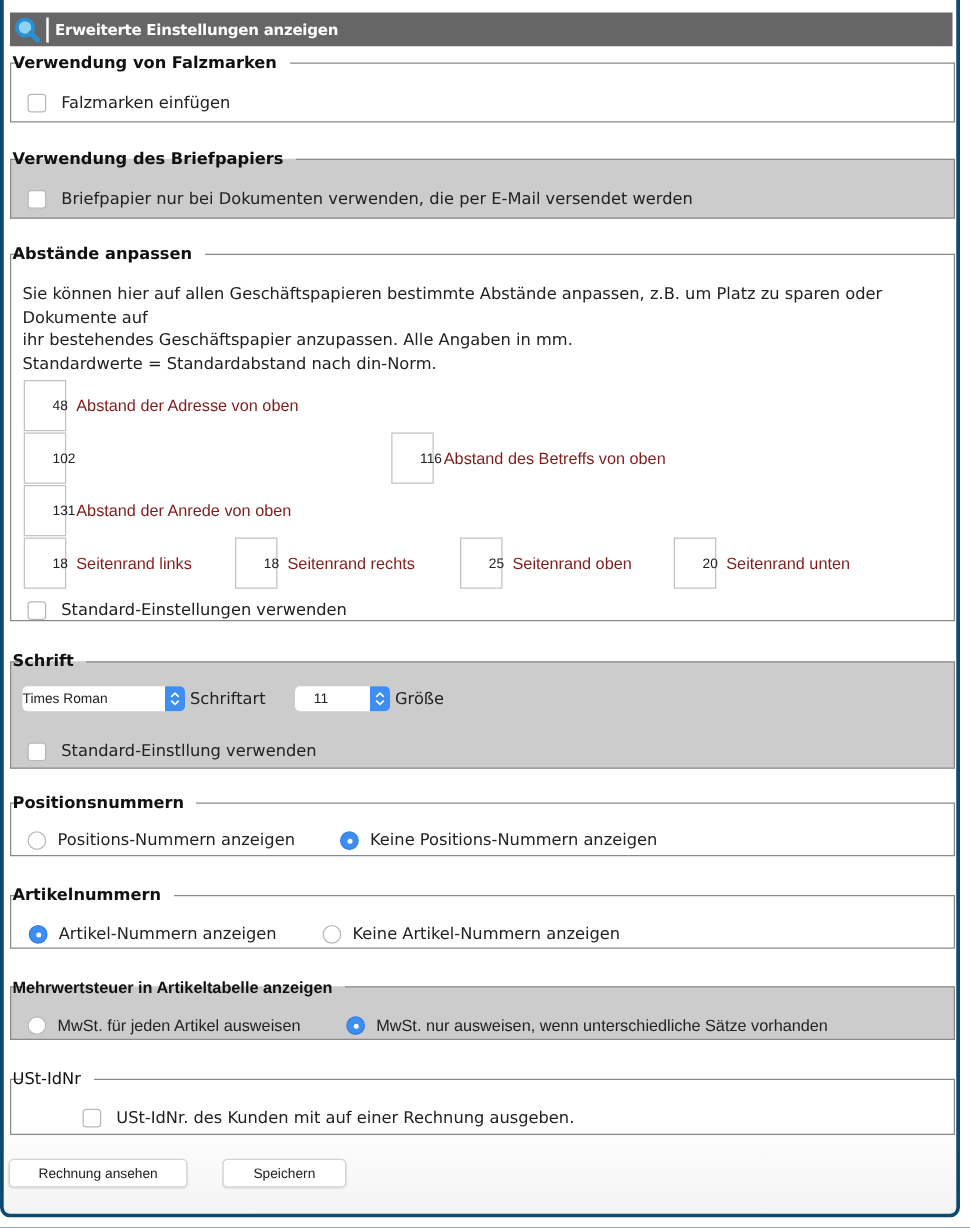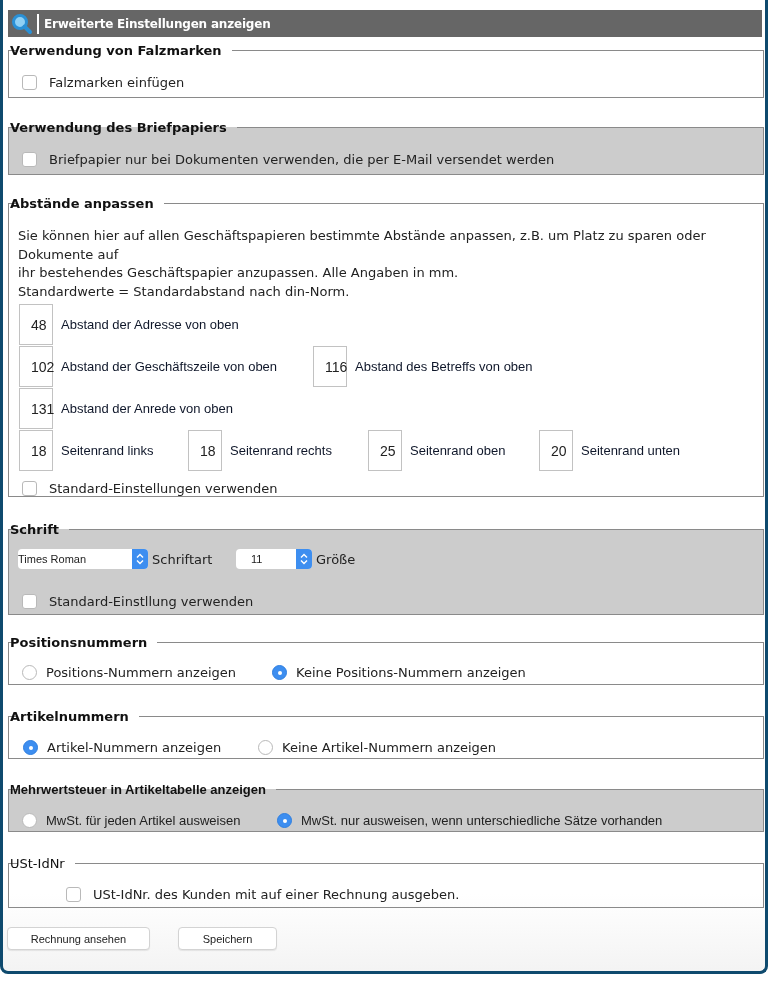--- a/index.html
+++ b/index.html
@@ -38,23 +38,23 @@
   }
   .radio {
     width:15px; height:15px; border:1px solid #b9b9b9; border-radius:50%; background:#fff; box-sizing:border-box;
     display:inline-block; margin-right:9px; position:relative;
   }
   .radio.on { background:#3d8ef0; border-color:#2f7fe0; }
   .radio.on::after { content:""; position:absolute; left:4.5px; top:4.5px; width:4px; height:4px; border-radius:50%; background:#fff; }
   .lbl { font-size:13px; color:#222; white-space:nowrap; }
   .numbox {
     width:34px; height:41px; border:1px solid #c2c2c2; background:#fff; box-sizing:border-box;
-    font-size:14px; padding-left:11px; display:flex; align-items:center; margin-right:8px; font-family:"Liberation Sans",sans-serif;
-  }
-  .numlbl { font-size:13px; font-family:"Liberation Sans",sans-serif; color:#0f172a; white-space:nowrap; }
+    font-size:11px; padding-left:22px; display:flex; align-items:center; margin-right:8px; font-family:"Liberation Sans",sans-serif;
+  }
+  .numlbl { font-size:13px; font-family:"Liberation Sans",sans-serif; color:#7f1d1d; white-space:nowrap; }
   .desc { position:absolute; left:9px; top:16px; font-size:13px; line-height:18.5px; color:#222; }
   .select {
     height:20px; background:#fff; border-radius:4px; display:flex; align-items:center; position:relative;
     font-size:11px; font-family:"Liberation Sans",sans-serif; box-sizing:border-box;
   }
   .select .stepper {
     position:absolute; right:0; top:0; width:16px; height:20px; background:#3d8ef0; border-radius:0 4px 4px 0;
     display:flex; align-items:center; justify-content:center;
   }
   .btn {
@@ -102,21 +102,20 @@
     <div>ihr bestehendes Geschäftspapier anzupassen. Alle Angaben in mm.</div>
     <div>Standardwerte = Standardabstand nach din-Norm.</div>
   </div>
 
   <div class="row" style="left:10px;top:93px;">
     <span class="numbox">48</span>
     <span class="numlbl">Abstand der Adresse von oben</span>
   </div>
   <div class="row" style="left:10px;top:135px;">
     <span class="numbox">102</span>
-    <span class="numlbl">Abstand der Geschäftszeile von oben</span>
   </div>
   <div class="row" style="left:304px;top:135px;">
     <span class="numbox">116</span>
     <span class="numlbl">Abstand des Betreffs von oben</span>
   </div>
   <div class="row" style="left:10px;top:177px;">
     <span class="numbox">131</span>
     <span class="numlbl">Abstand der Anrede von oben</span>
   </div>
 

